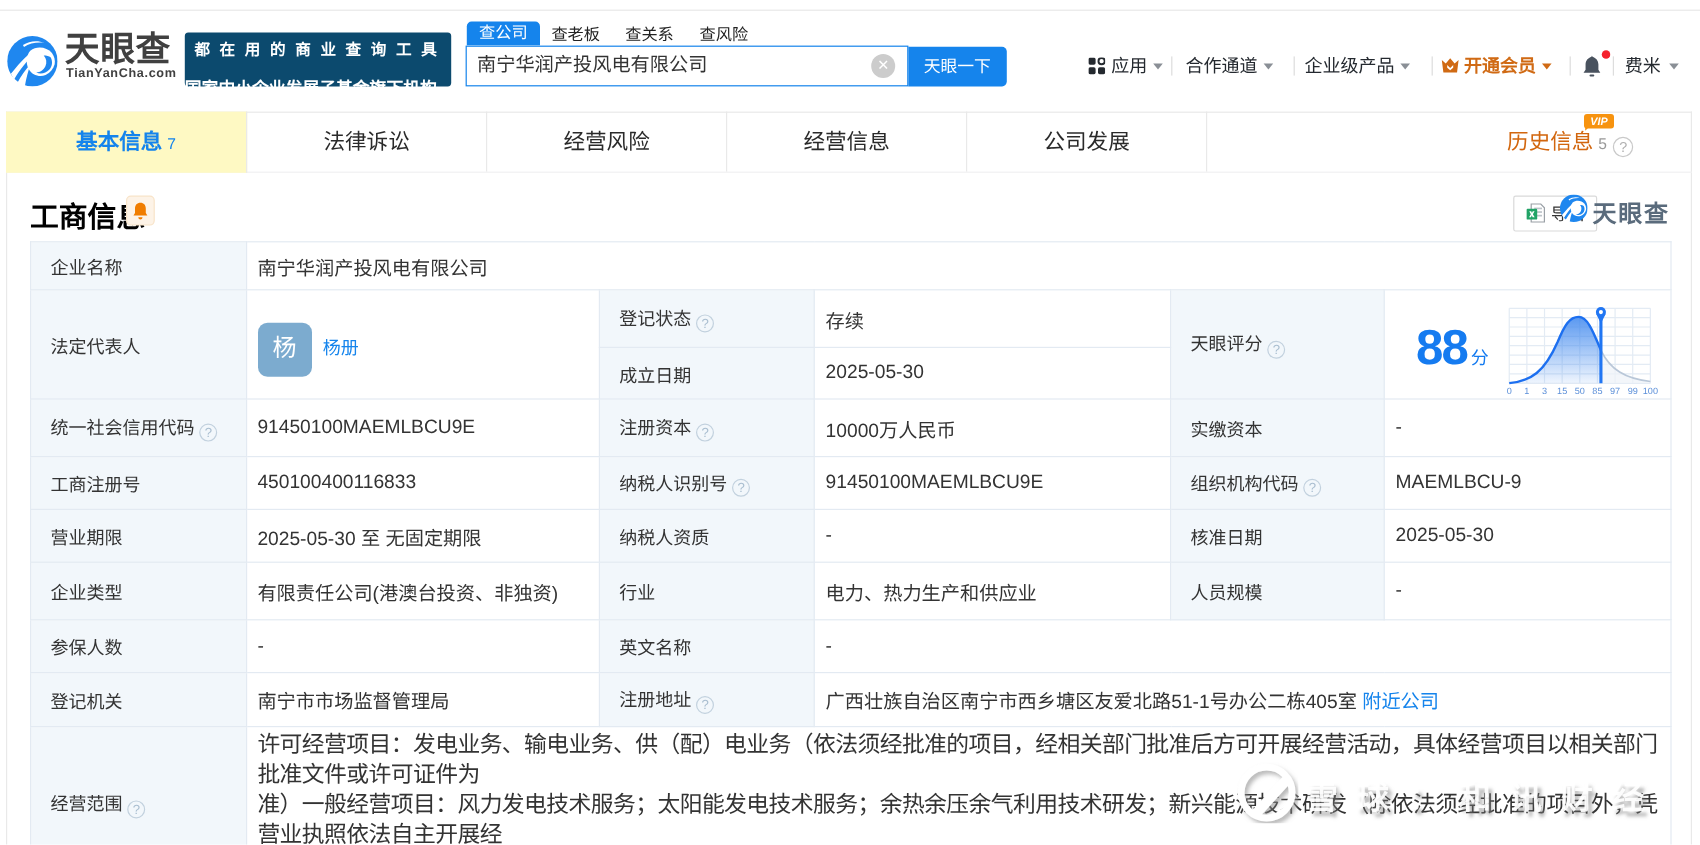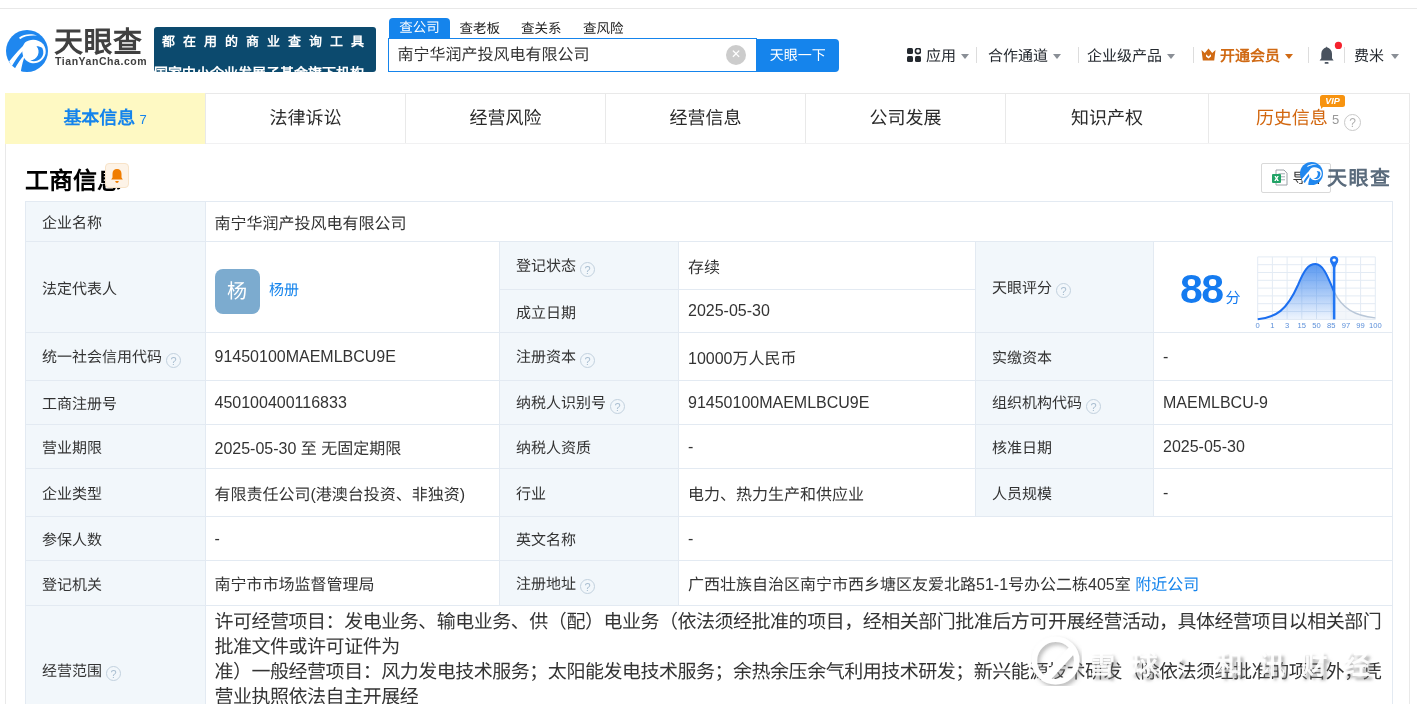--- a/index.html
+++ b/index.html
@@ -109,21 +109,20 @@
   <div class="abs navsep" style="left:1344px"></div>
   <div class="abs nav" style="left:1354px">费米<span class="caret" style="margin-left:7px"></span></div>
 
   <div class="abs card"></div>
   <div class="abs tabs">
     <div class="tab tab1" style="left:0px;width:201px">基本信息<span class="tabnum">7</span></div>
     <div class="tab" style="left:401px">经营风险</div>
     <div class="tab" style="left:201px">法律诉讼</div>
     <div class="tab" style="left:601px">经营信息</div>
     <div class="tab" style="left:801px">公司发展</div>
-    <div class="tab" style="left:1001px;width:203px">知识产权</div>
     <div class="tab" style="left:1204px;width:199px;border-right:none;color:#d2660e">历史信息<span class="tabnum" style="color:#999">5</span> <span class="qm" style="width:17px;height:17px;line-height:16px;font-size:12px;border-color:#c9c9c9;color:#b0b0b0">?</span>
       <div class="vip">VIP</div>
     </div>
   </div>
 
   <div class="abs secTitle">工商信息</div>
   <div class="abs bellBox">
       <svg style="position:absolute;left:4px;top:4px" width="14" height="16" viewBox="0 0 14 16">
     <path d="M7 1 C4.2 1 2.5 3 2.5 5.8 L2.5 9.5 L1.2 11.6 L12.8 11.6 L11.5 9.5 L11.5 5.8 C11.5 3 9.8 1 7 1 Z" fill="#f07d00"></path>
     <path d="M5.2 13 C5.4 14.2 6.1 14.9 7 14.9 C7.9 14.9 8.6 14.2 8.8 13 Z" fill="#f07d00"></path>

